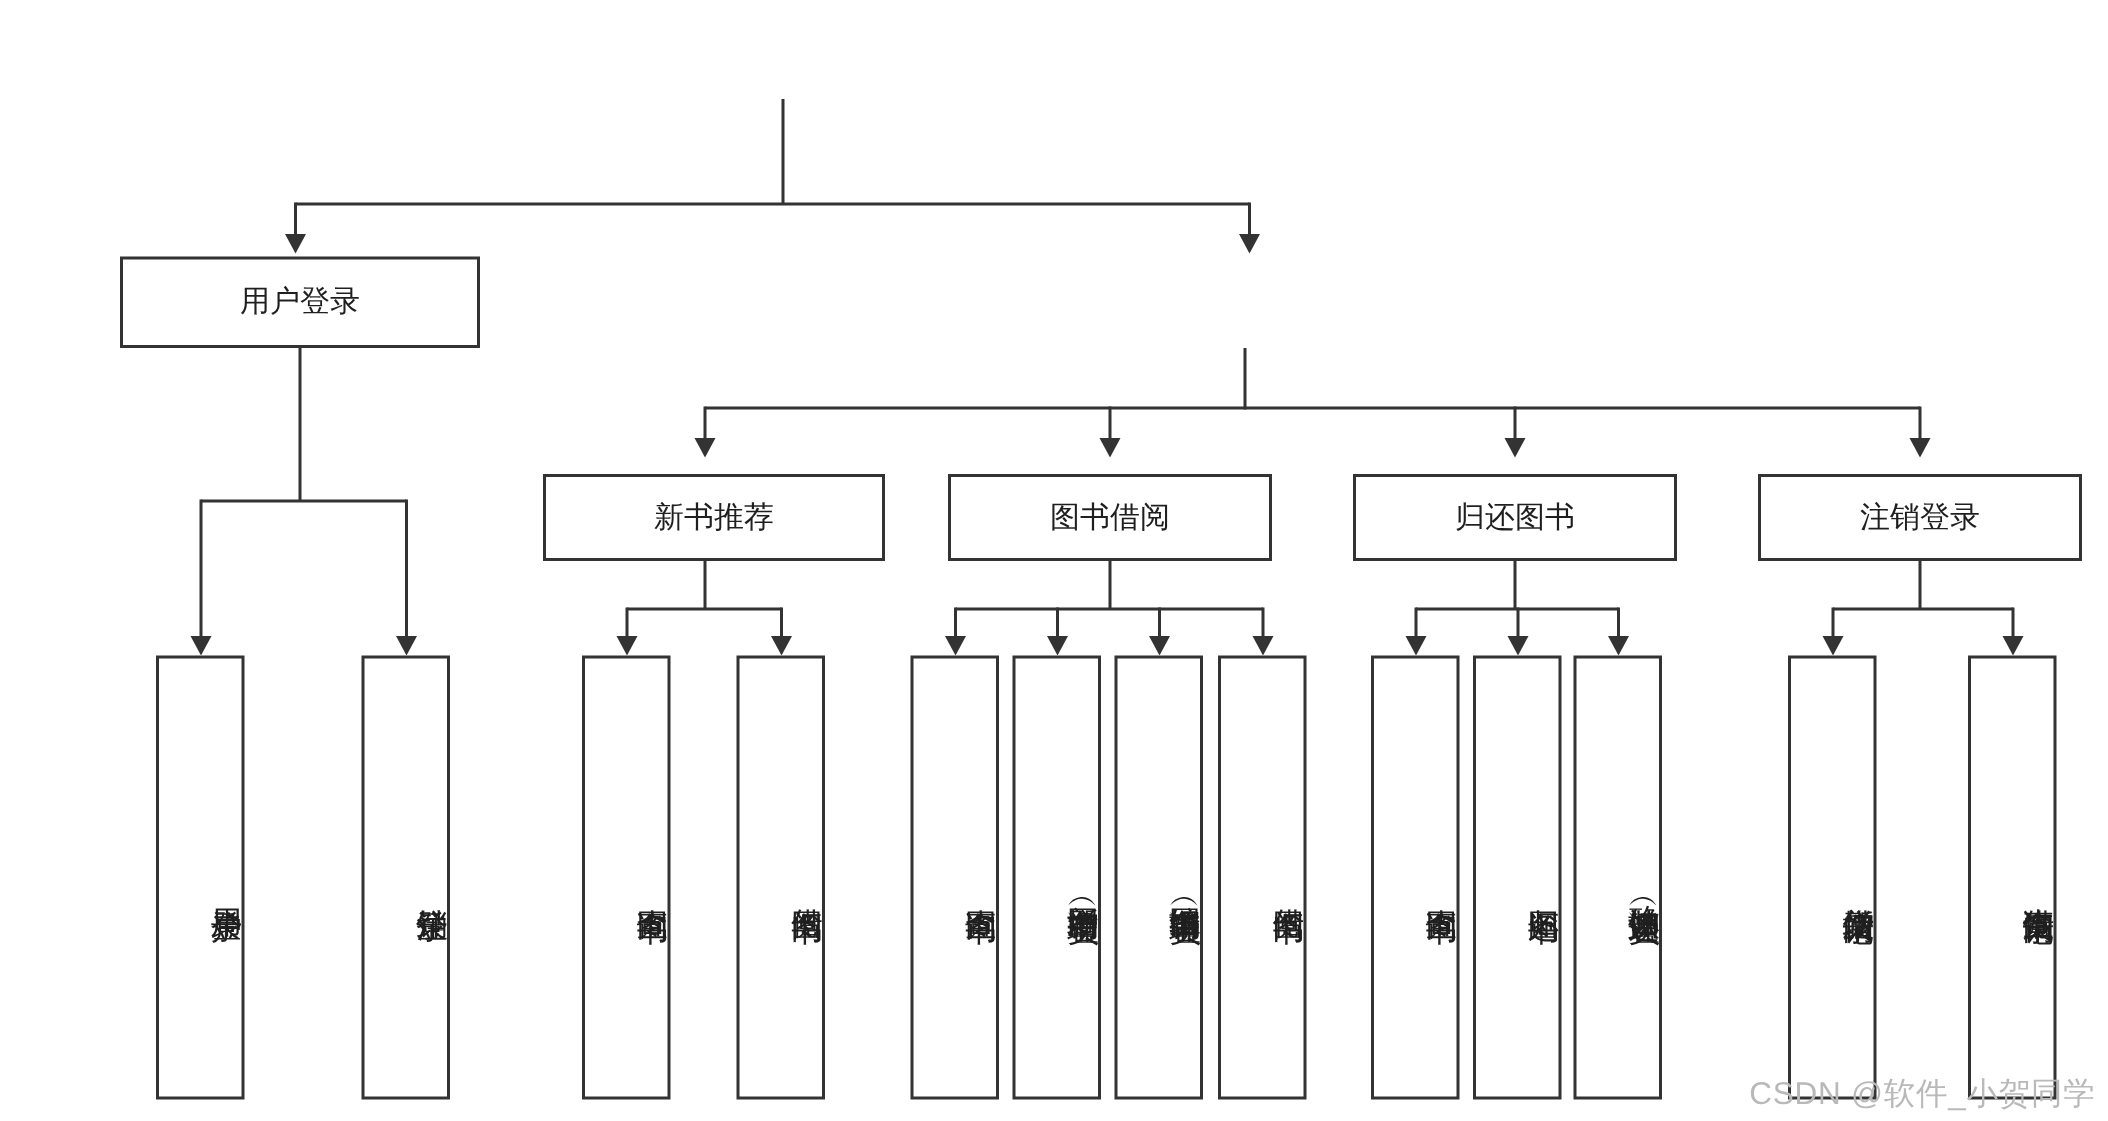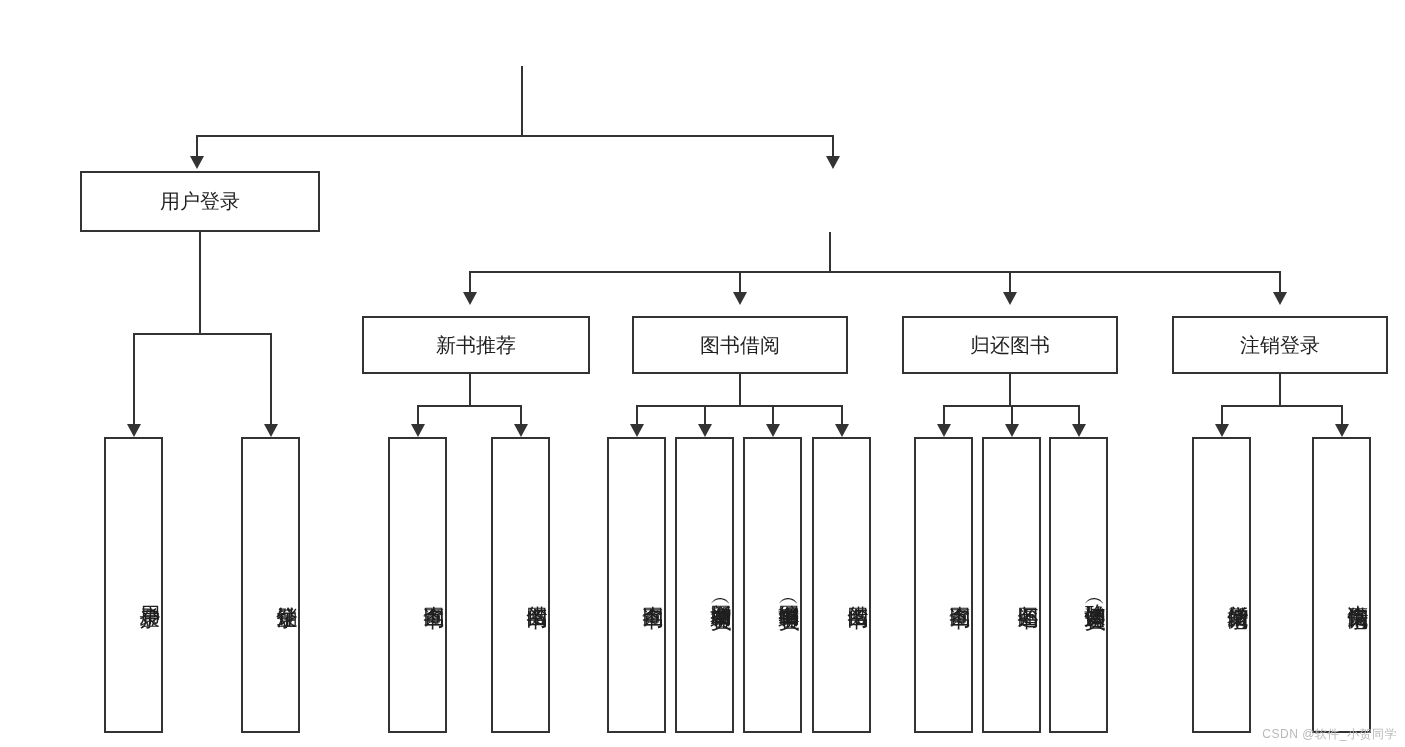--- a/index.html
+++ b/index.html
@@ -45,21 +45,21 @@
     width:0;height:0;
     border-left:7px solid transparent;
     border-right:7px solid transparent;
     border-top:13px solid #333333;
   }
 
   .watermark{
     position:absolute;
     right:8px;bottom:4px;
     color:#b9b9b9;
-    font-size:12px;
+    font-size:21px;
     letter-spacing:.5px;
     white-space:nowrap;
     pointer-events:none;
     text-align:right;
   }
 </style>
 </head>
 <body>
 
 <div id="canvas">

